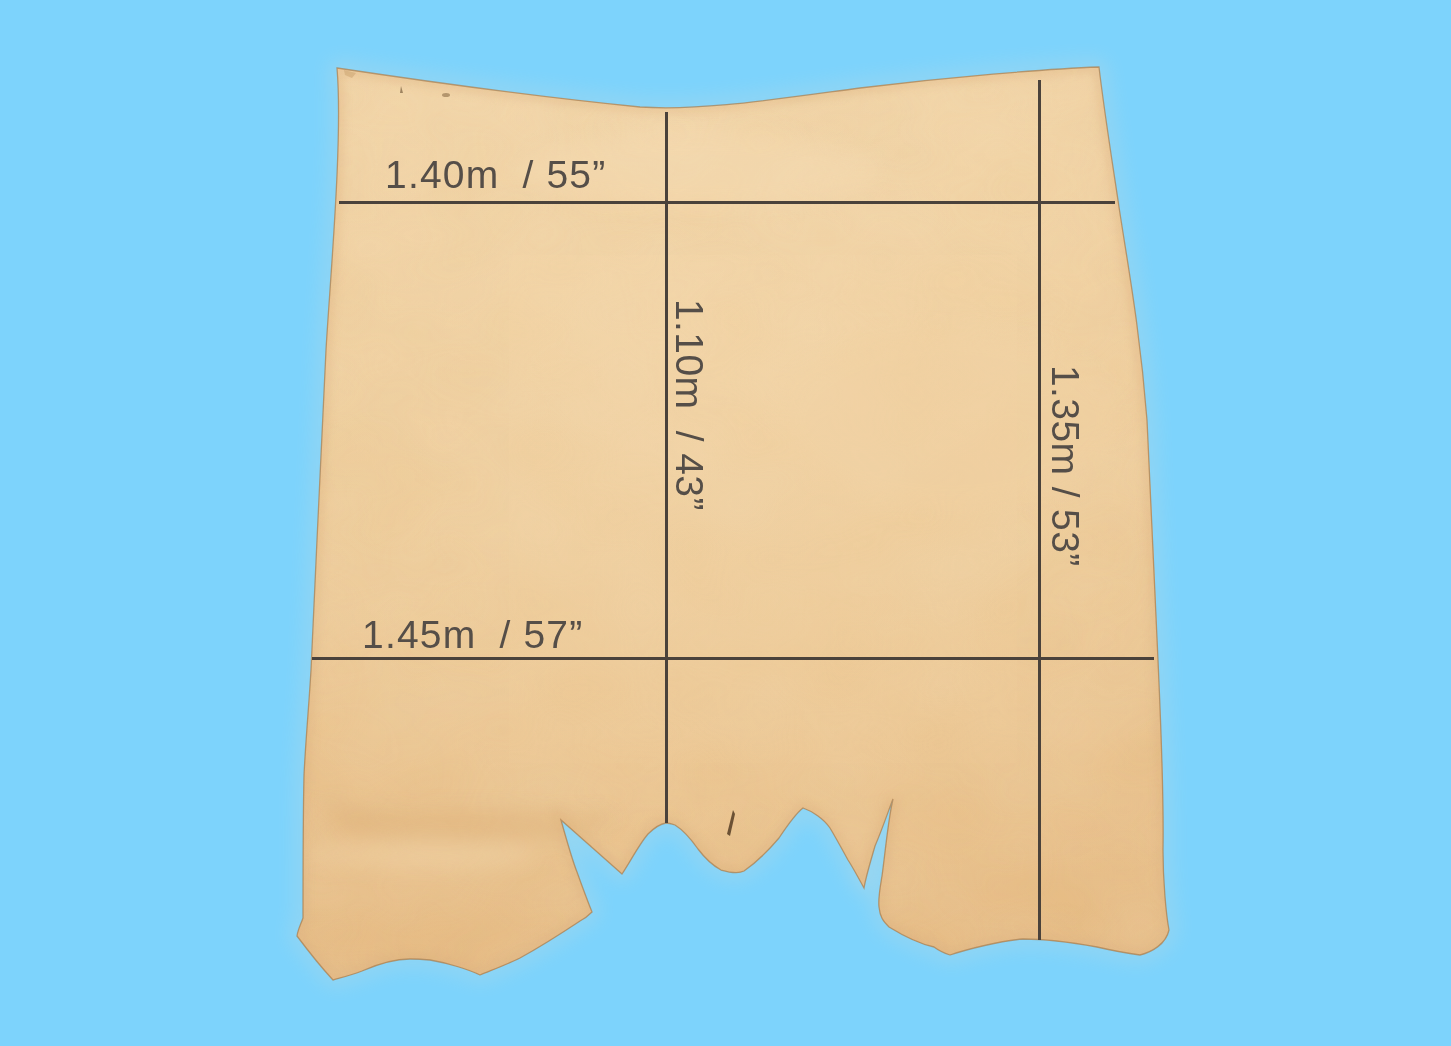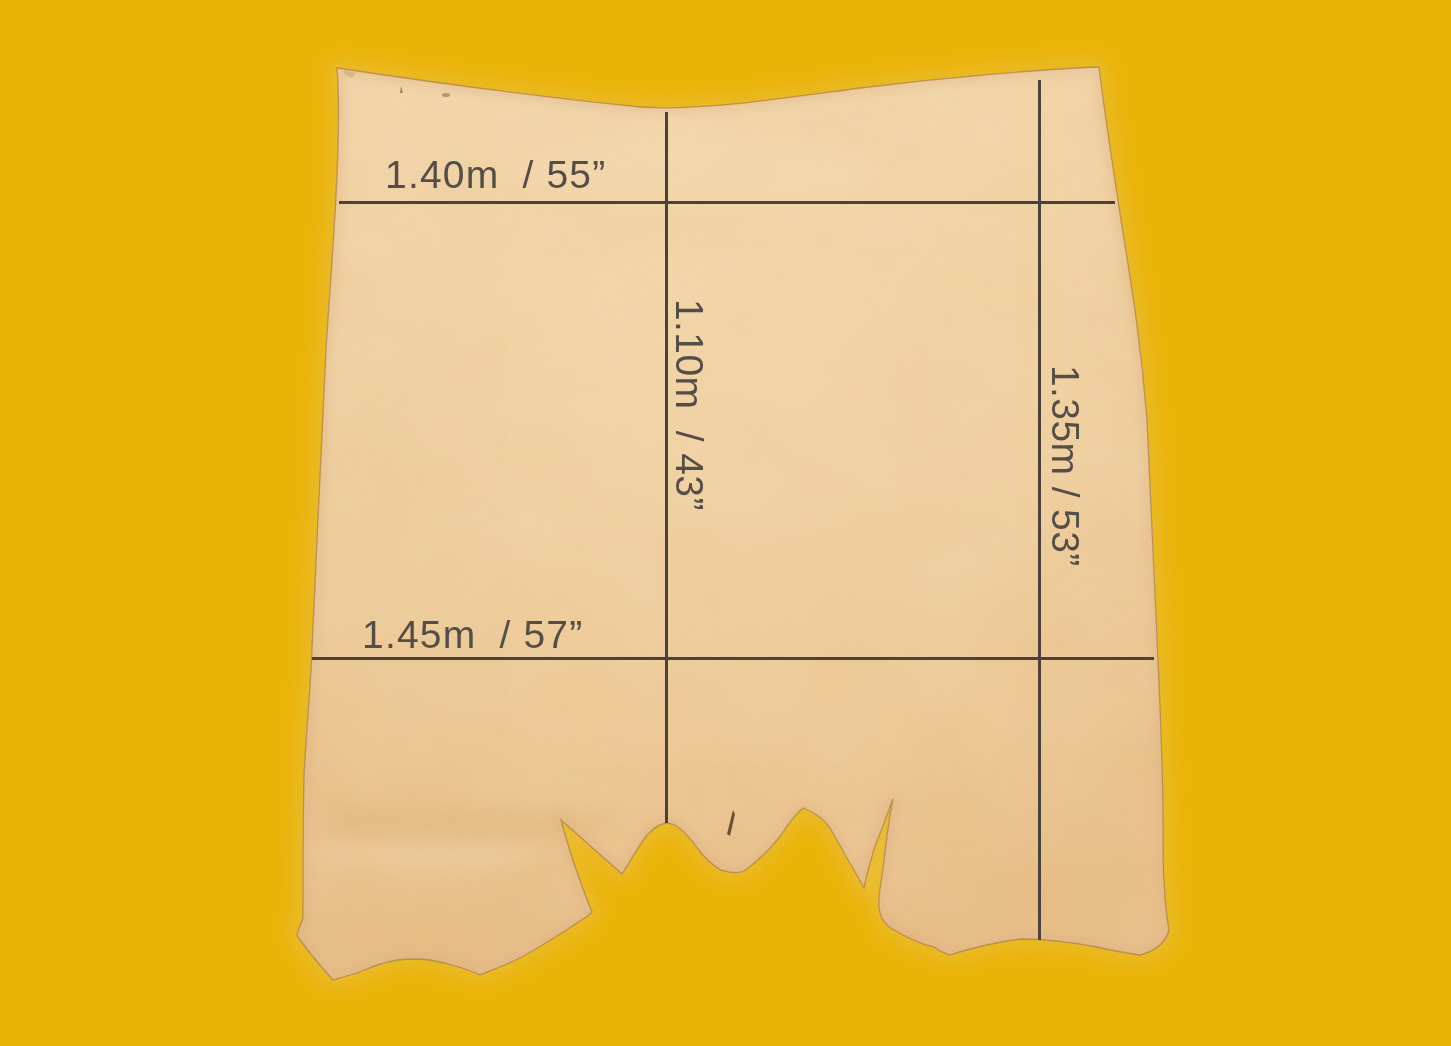--- a/index.html
+++ b/index.html
@@ -1,16 +1,16 @@
 <!DOCTYPE html>
 <html><head>
 <meta charset="utf-8">
 <style>
   html,body{margin:0;padding:0;background:#ffffff;}
-  .wrap{width:1451px;height:1046px;position:relative;overflow:hidden;background:#eab308;}
+  .wrap{width:1451px;height:1046px;position:relative;overflow:hidden;background:#7dd3fc;}
   svg{display:block;}
   text{font-family:"Liberation Sans",sans-serif;fill:#554e48;}
 </style>
 </head>
 <body>
 <div class="wrap">
 <svg width="1451" height="1046" viewBox="0 0 1451 1046">
   <defs>
     <linearGradient id="leather" x1="0" y1="0" x2="0" y2="1">
       <stop offset="0" stop-color="#f2d4a5"></stop>

